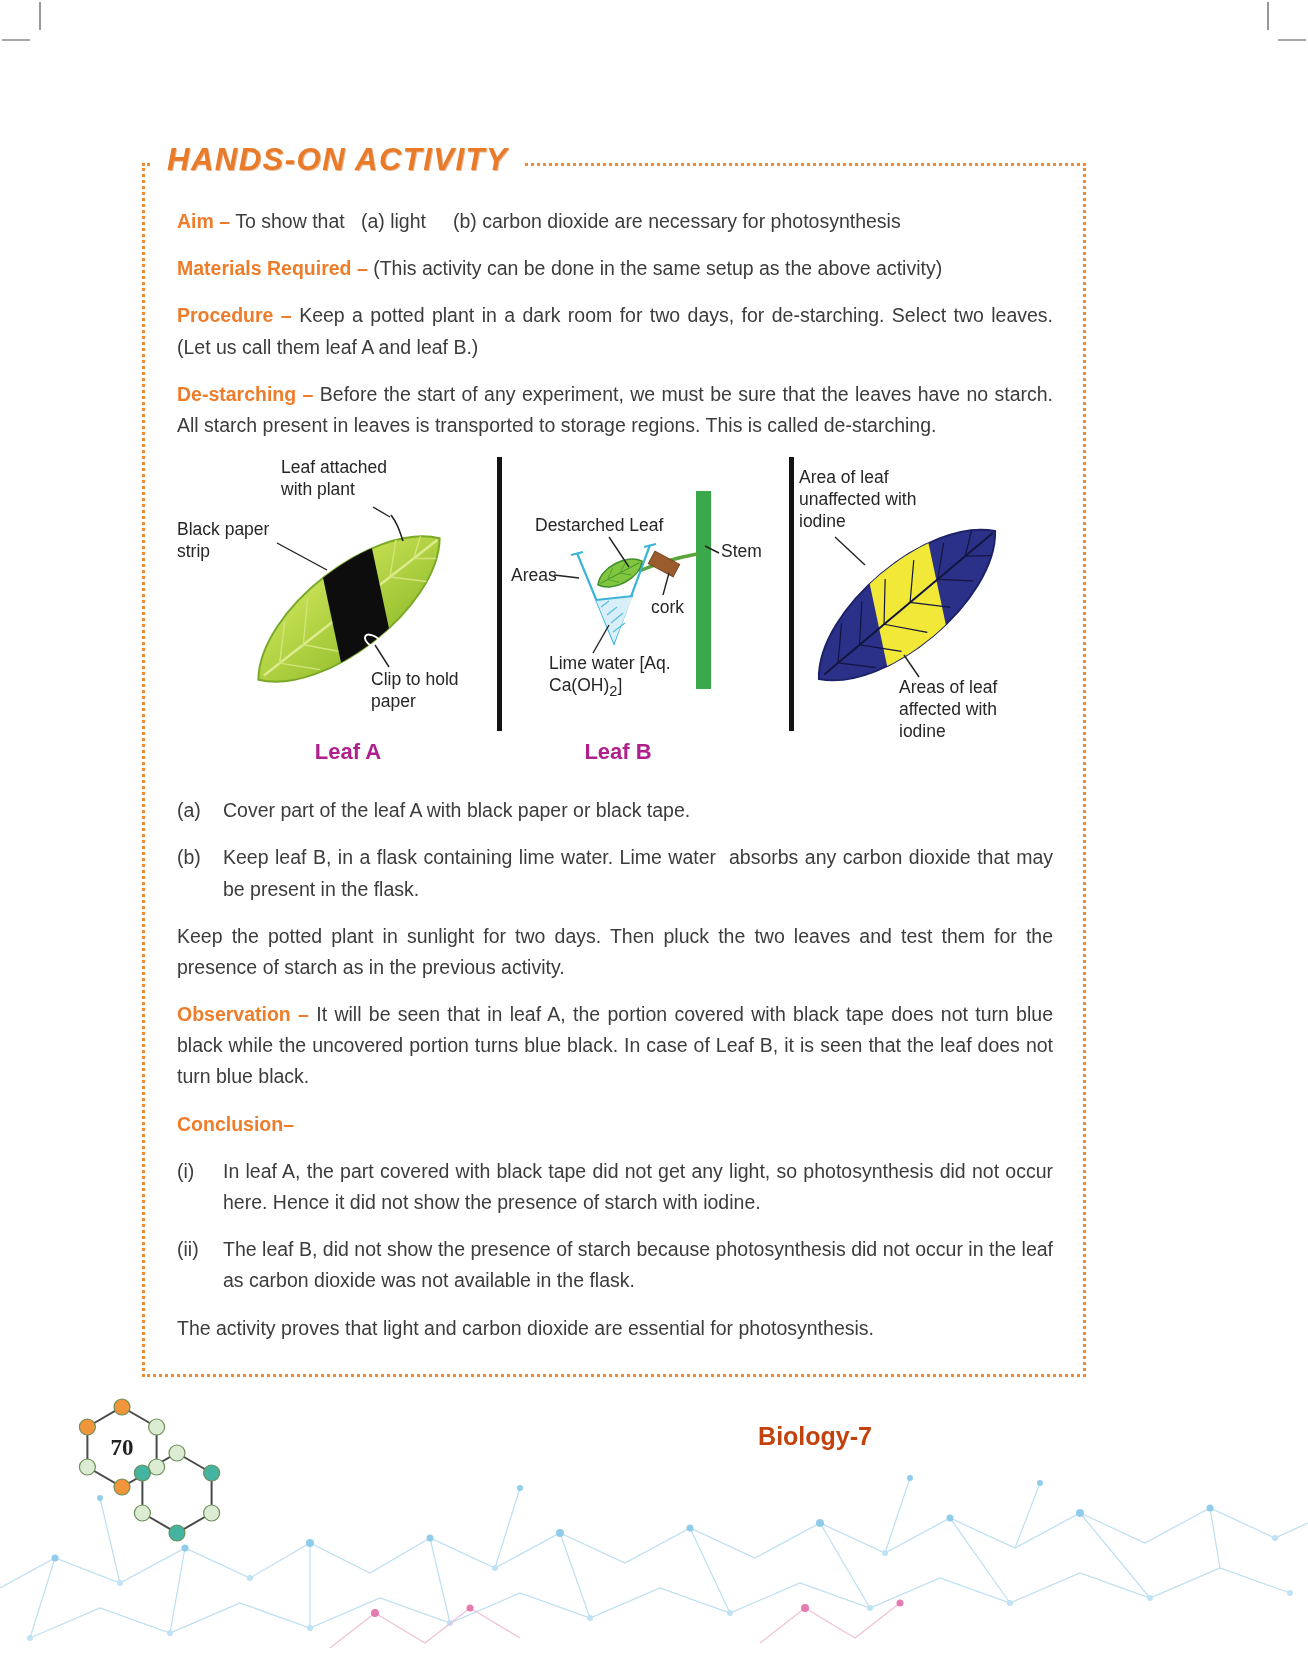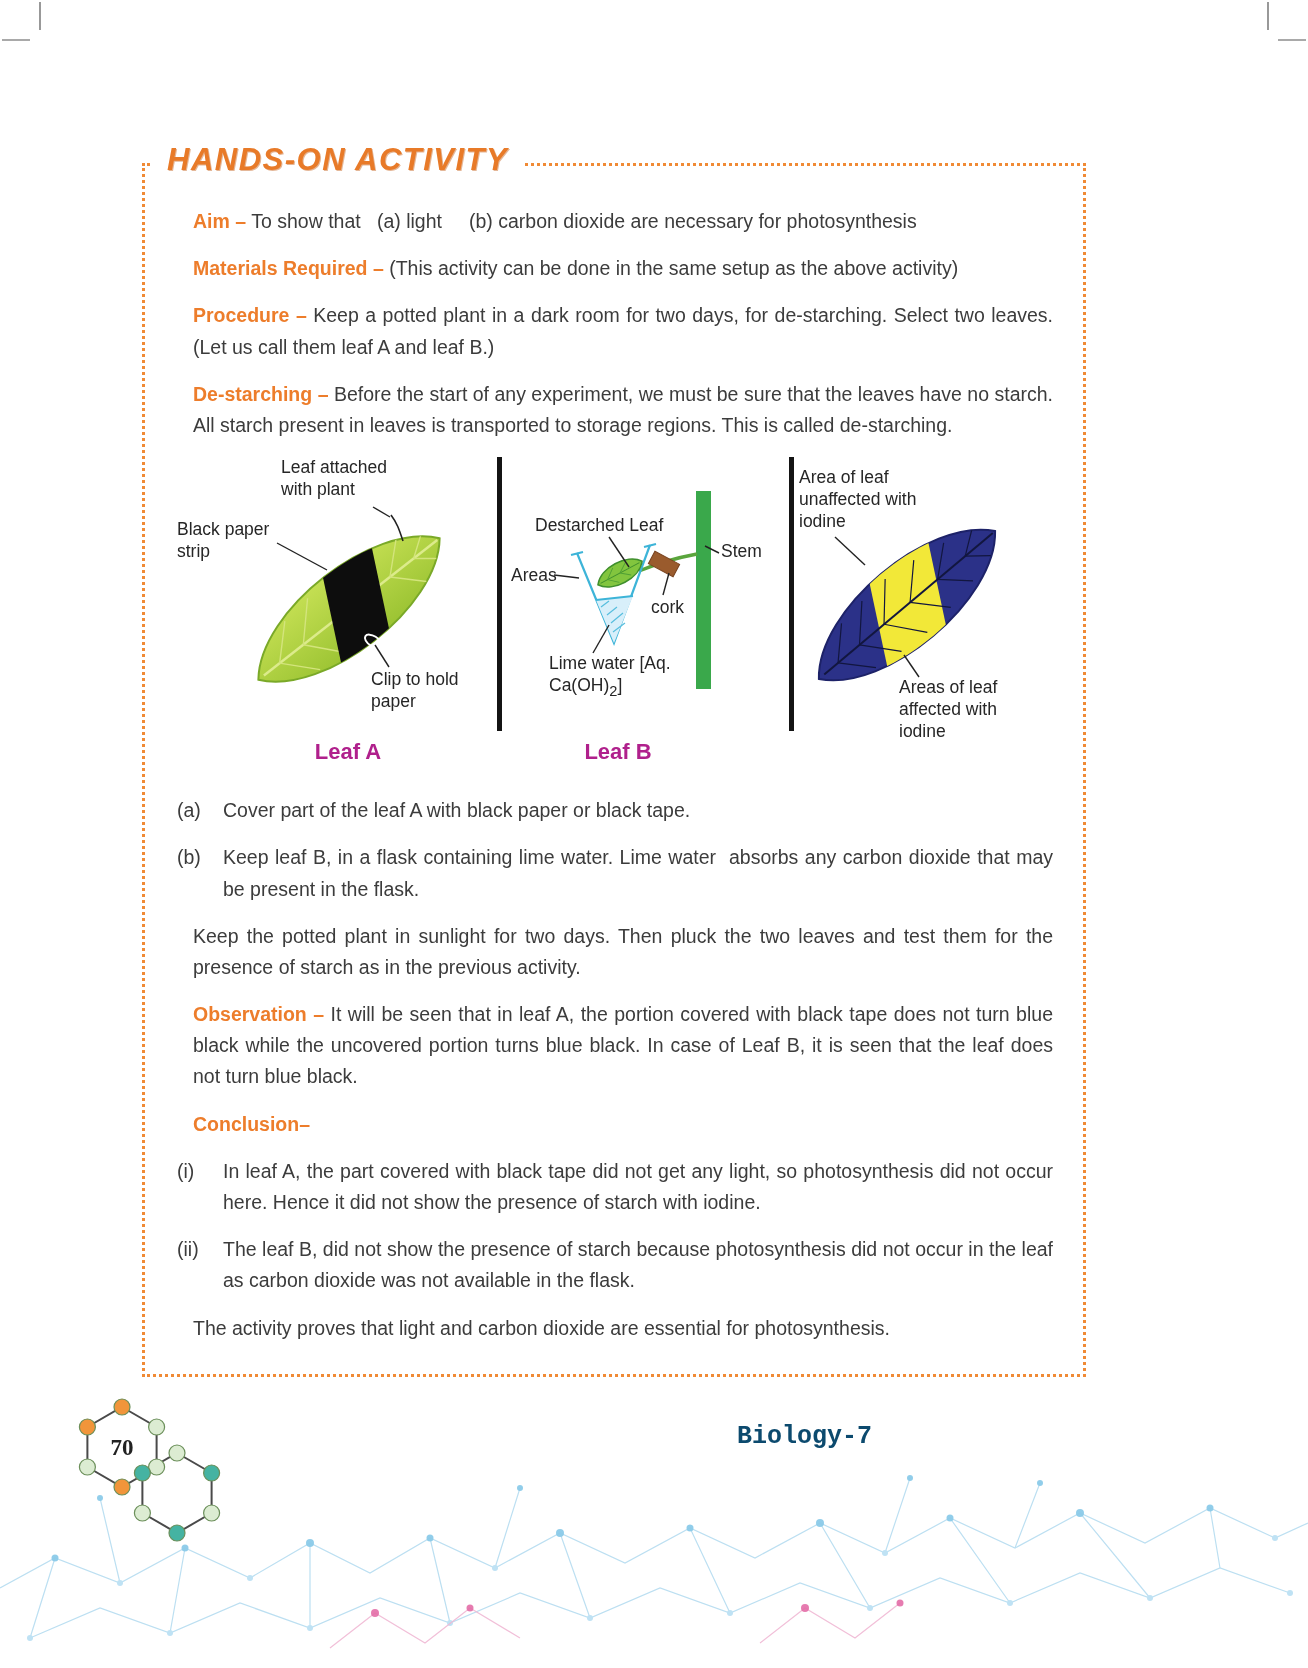--- a/index.html
+++ b/index.html
@@ -15,40 +15,40 @@
     border:3px dotted #f08a35; background:#ffffff;
     padding:40px 30px 30px 32px;
   }
   .activity-title {
     position:absolute; top:-24px; left:8px; background:#ffffff;
     padding:0 14px; font-size:31px; font-weight:bold; font-style:italic;
     color:#e87a28; letter-spacing:1.5px;
     text-shadow:1px 1px 0 rgba(196,95,26,0.45);
     white-space:nowrap;
   }
-  p.para { font-size:19.5px; line-height:1.6; margin-bottom:16px;margin-left:16px; }
+  p.para { font-size:19.5px; line-height:1.6; margin-bottom:16px; }
   .just { text-align:justify; }
   .lbl { color:#ed7d2b; font-weight:bold; }
   .item {
     display:grid; grid-template-columns:46px 1fr;
     font-size:19.5px; line-height:1.6; margin-bottom:16px;
   }
   .figure { position:relative; height:316px; margin:14px 0 22px 0; }
   .fig-label {
     position:absolute; font-size:17.5px; line-height:1.25; color:#262626;
   }
   .fig-caption {
     position:absolute; font-size:22px; font-weight:bold; color:#b0208c;
     text-align:center;
     margin-top:12px;
   }
   .book-label {
     position:absolute; top:1422px; right:264px;
-    font-family:Liberation Mono, monospace; font-weight:bold;
-    font-size:25px; color:#0c4a6e;
+    font-family:Liberation Sans, sans-serif; font-weight:bold;
+    font-size:25px; color:#c2410c;
   }
   .page-num-text {
     font-family:"Liberation Serif", serif; font-weight:bold;
     font-size:23px; fill:#222222;
   }
   svg { display:block; }
   .abs { position:absolute; }
 </style>
 </head>
 <body>

